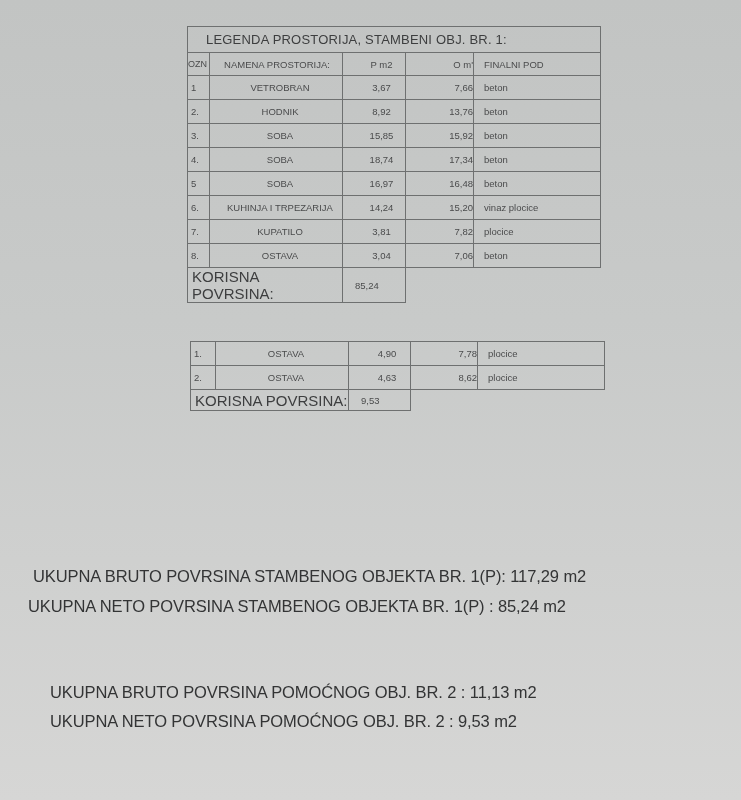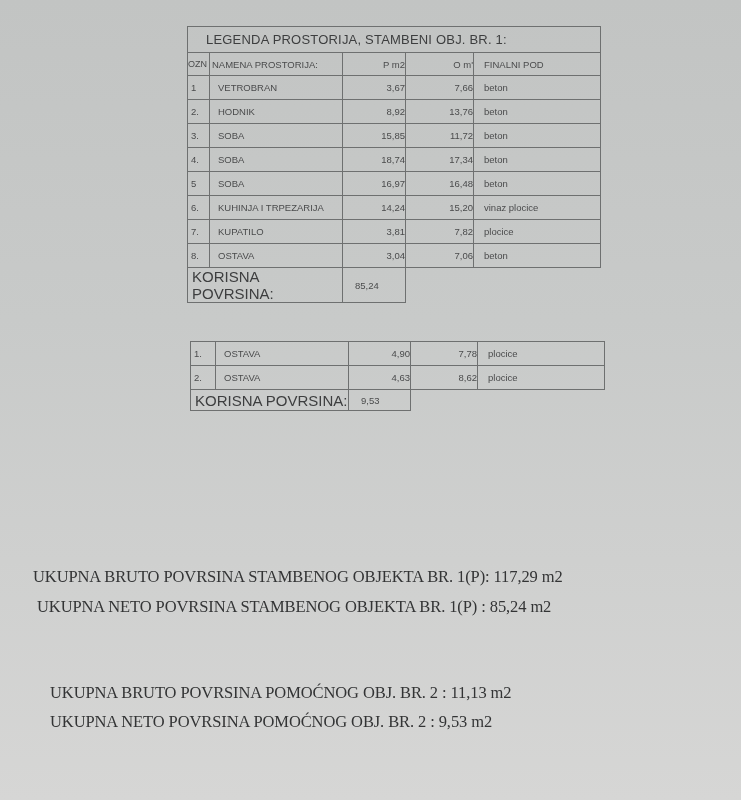--- a/index.html
+++ b/index.html
@@ -10,33 +10,33 @@
     color: #3a3b3c;
   }
   .legend { position: absolute; border-collapse: collapse; }
   .legend td { border: 1px solid #6e7070; padding: 0; color: #4a4b4c; }
   .t1 { left: 187px; top: 26px; }
   .t2 { left: 190px; top: 341px; }
   .title-cell { font-size: 13px; letter-spacing: 0.2px; padding-left: 18px !important; color: #3d3e3f !important; }
   .hdr td { font-size: 9.5px; height: 22px; }
   .row td { font-size: 9.5px; height: 23px; }
   .c-ozn { text-align: left; padding-left: 3px !important; }
-  .c-name { padding-left: 8px !important; }
-  .c-p { text-align: right; padding-left: 15px !important; }
+  .c-name { padding-left: 8px !important; text-align: center; }
+  .c-p { text-align: center; padding-left: 15px !important; }
   .c-o { text-align: right; padding-left: 12px !important; }
   .c-pod { padding-left: 10px !important; }
   .hdr .c-p { padding-left: 15px !important; }
   .hdr .c-o { padding-left: 32px !important; }
   .hdr .c-ozn { padding-left: 0 !important; font-size: 9px; }
   .hdr .c-name { padding-left: 2px !important; }
   .foot td { height: 20px; }
   .foot .foot-label { font-size: 15px; padding-left: 4px !important; color: #3d3e3f; }
   .foot .foot-val { font-size: 9.5px; padding-left: 12px !important; }
   .foot .blank { border: none; }
-  .summary { position: absolute; font-size: 16.5px; color: #333435; white-space: nowrap; letter-spacing: -0.1px; font-family: Liberation Serif, serif; }
+  .summary { position: absolute; font-size: 16.5px; color: #333435; white-space: nowrap; letter-spacing: -0.1px; }
 </style>
 </head>
 <body>
 
 <table class="legend t1">
   <colgroup>
     <col style="width:22px">
       <col style="width:133px">
       <col style="width:63px">
       <col style="width:68px">
@@ -64,21 +64,21 @@
     <td class="c-ozn">2.</td>
     <td class="c-name">HODNIK</td>
     <td class="c-p">8,92</td>
     <td class="c-o">13,76</td>
     <td class="c-pod">beton</td>
   </tr>
   <tr class="row">
     <td class="c-ozn">3.</td>
     <td class="c-name">SOBA</td>
     <td class="c-p">15,85</td>
-    <td class="c-o">11,72</td>
+    <td class="c-o">15,92</td>
     <td class="c-pod">beton</td>
   </tr>
   <tr class="row">
     <td class="c-ozn">4.</td>
     <td class="c-name">SOBA</td>
     <td class="c-p">18,74</td>
     <td class="c-o">17,34</td>
     <td class="c-pod">beton</td>
   </tr>
   <tr class="row">
@@ -144,15 +144,15 @@
   <tr class="foot">
     <td colspan="2" class="foot-label">KORISNA POVRSINA:</td>
     <td class="foot-val">9,53</td>
     <td class="blank"></td>
     <td class="blank"></td>
   </tr>
 </tbody>
   </table>
 
 <div class="summary" style="left:33px; top:567px;">UKUPNA BRUTO POVRSINA STAMBENOG OBJEKTA BR. 1(P): 117,29 m2</div>
-<div class="summary" style="left:37px; top:597px;">UKUPNA NETO POVRSINA STAMBENOG OBJEKTA BR. 1(P) : 85,24 m2</div>
+<div class="summary" style="left:28px; top:597px;">UKUPNA NETO POVRSINA STAMBENOG OBJEKTA BR. 1(P) : 85,24 m2</div>
 <div class="summary" style="left:50px; top:683px;">UKUPNA BRUTO POVRSINA POMOĆNOG OBJ. BR. 2 : 11,13 m2</div>
 <div class="summary" style="left:50px; top:712px;">UKUPNA NETO POVRSINA POMOĆNOG OBJ. BR. 2 : 9,53 m2</div>
 
 </body></html>

